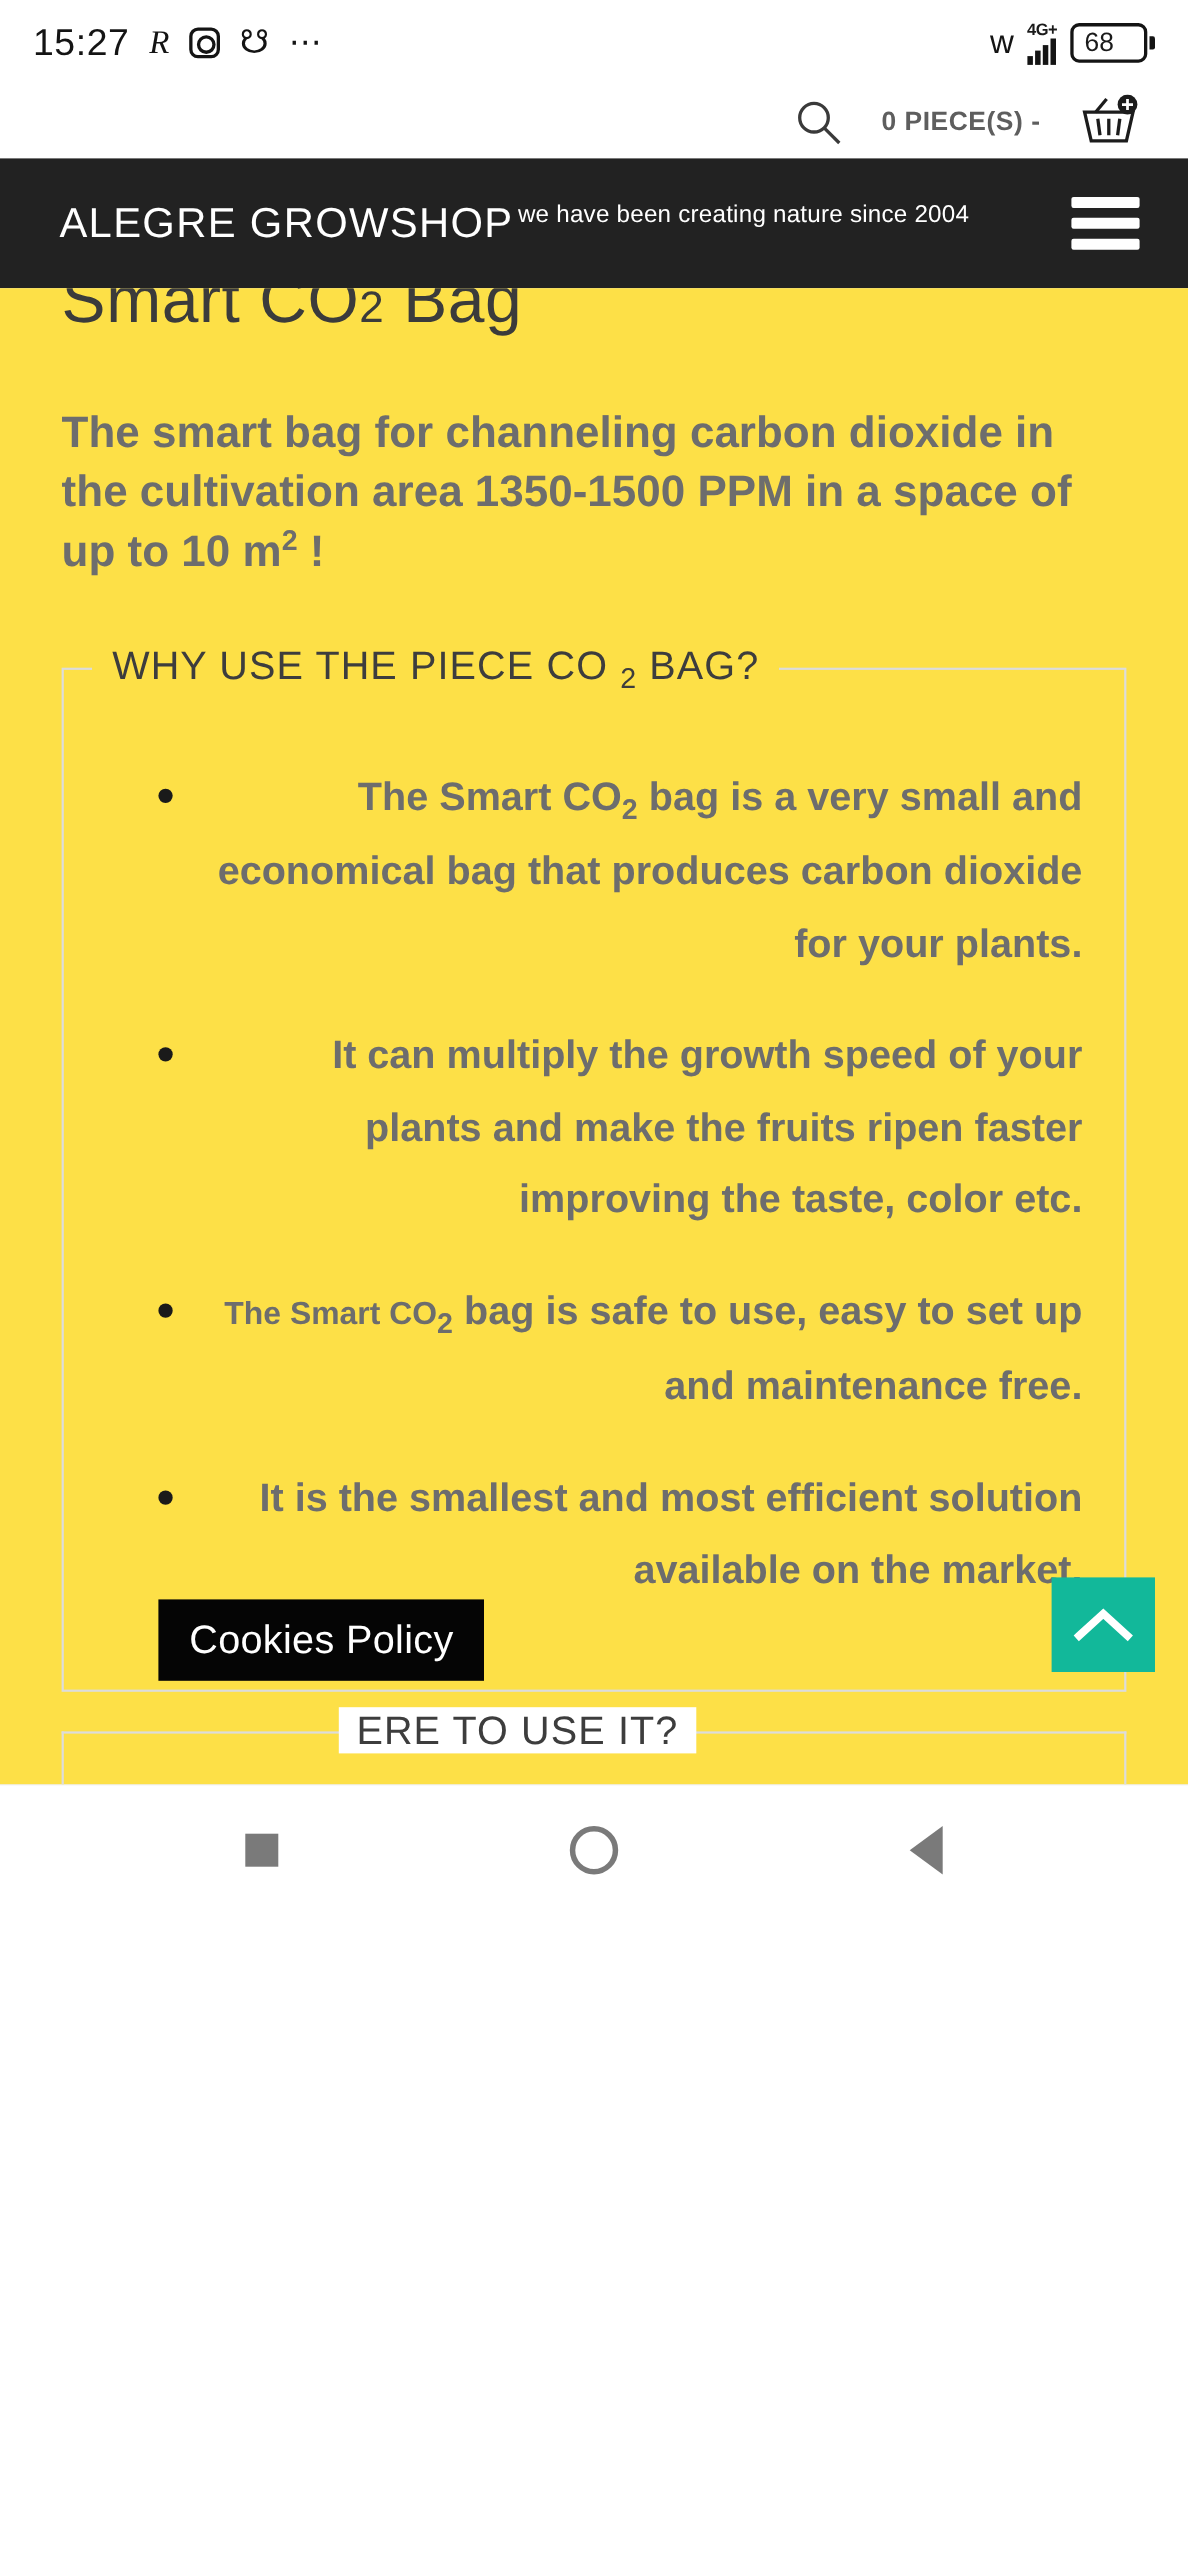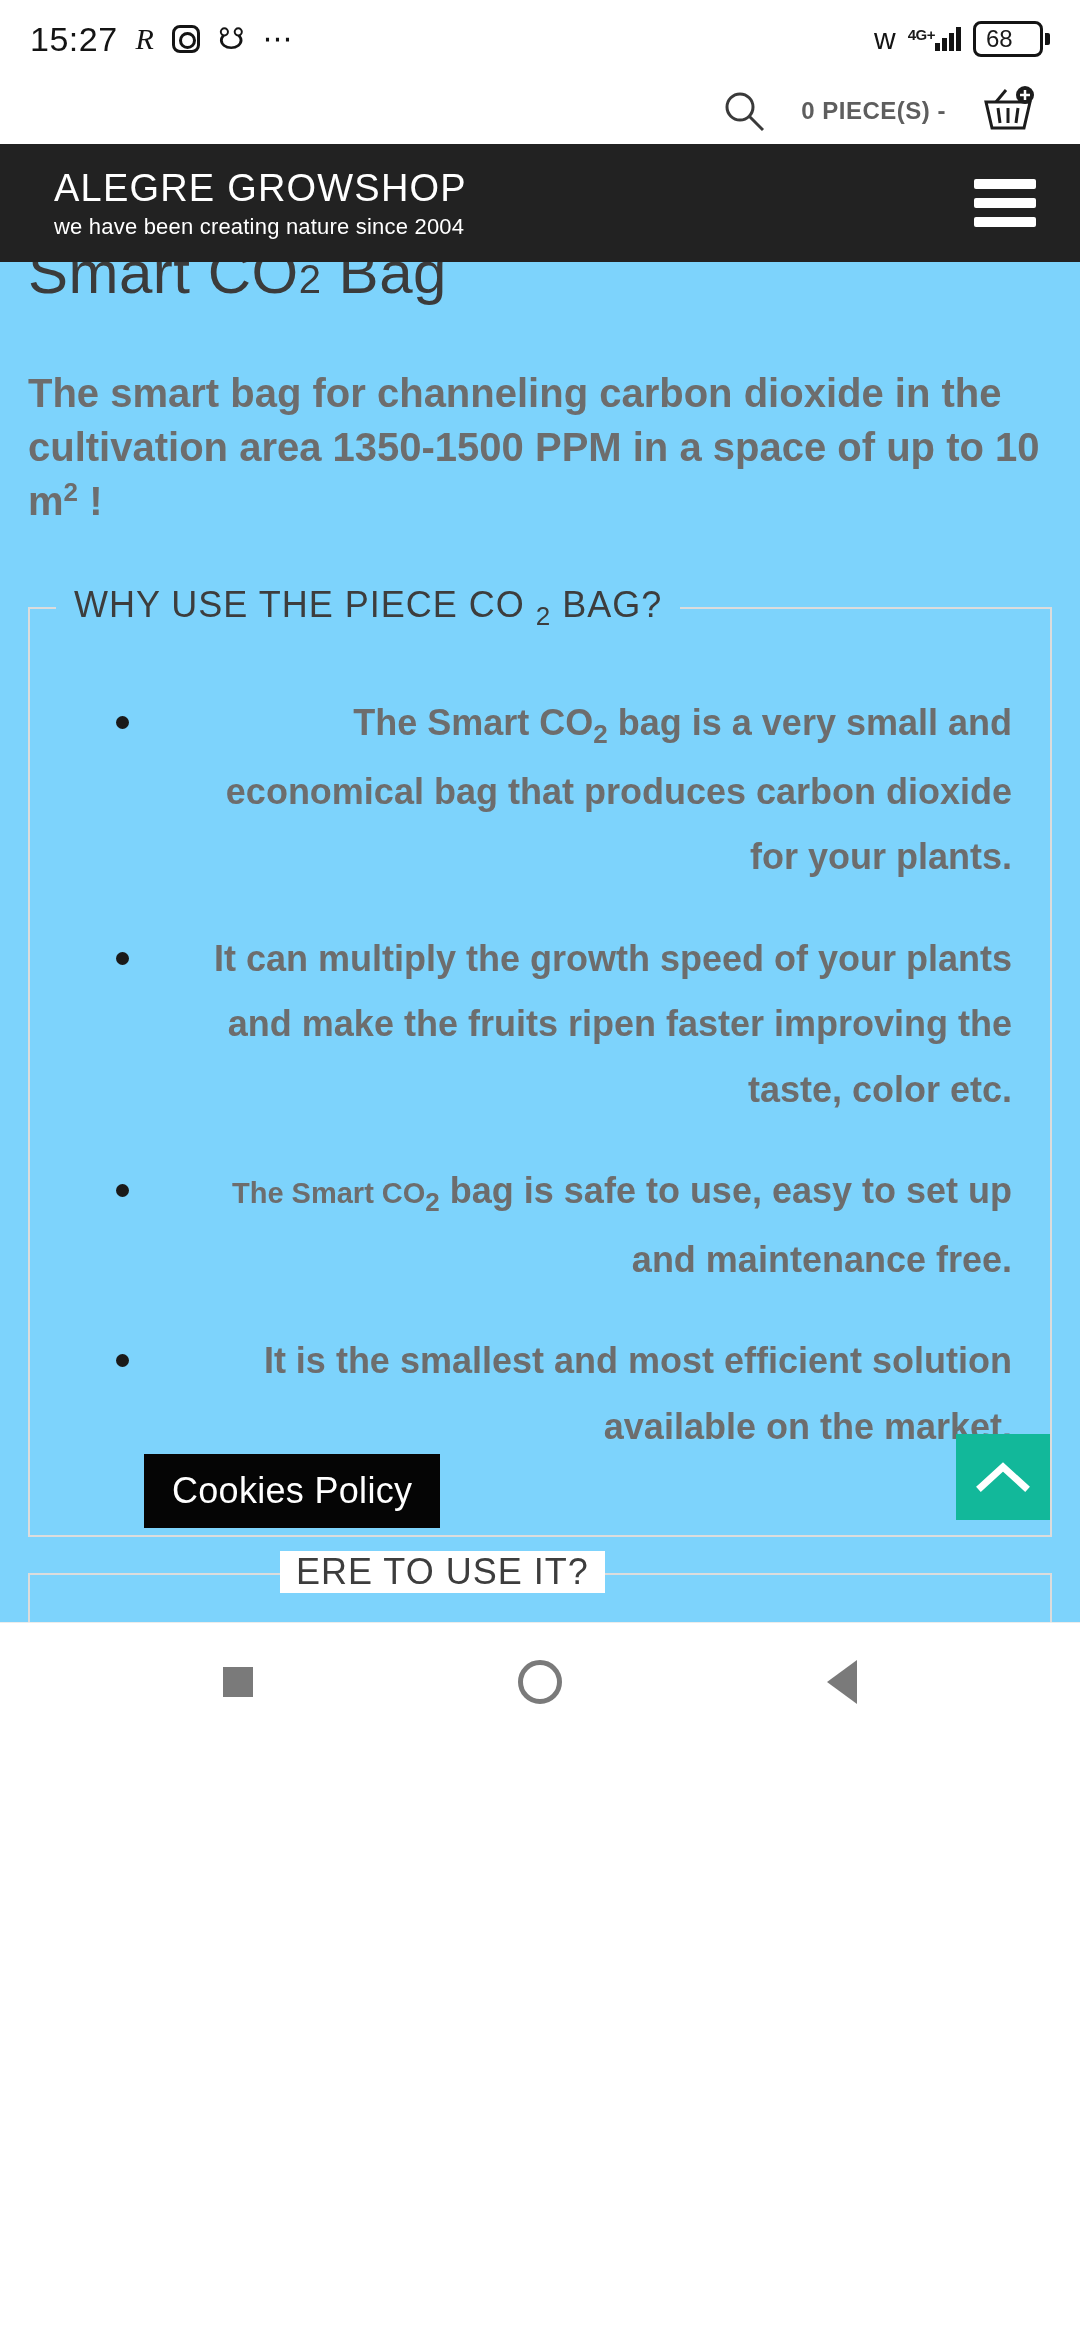--- a/index.html
+++ b/index.html
@@ -69,21 +69,21 @@
   }
   .stack-icon { font-size: 30px; }
   .dots-icon { font-size: 30px; letter-spacing: 2px; }
   .status-right {
     margin-left: auto;
     display: flex;
     align-items: center;
     gap: 12px;
   }
   .bt-icon { font-size: 30px; }
-  .net-wrap { display: flex; flex-direction: row; align-items: flex-start; line-height: 1; }
+  .net-wrap { display: flex; flex-direction: column; align-items: flex-start; line-height: 1; }
   .net-label { font-size: 15px; font-weight: bold; letter-spacing: -0.5px; }
   .bars { display: flex; align-items: flex-end; gap: 2px; height: 24px; }
   .bars i { display: block; width: 5px; background: #141414; }
   .bars i:nth-child(1){ height: 8px; }
   .bars i:nth-child(2){ height: 13px; }
   .bars i:nth-child(3){ height: 18px; }
   .bars i:nth-child(4){ height: 24px; }
   .battery {
     display: flex; align-items: center;
   }
@@ -124,21 +124,21 @@
 
   
   .siteheader {
     flex: 0 0 118px;
     background: #222222;
     display: flex;
     align-items: center;
     padding: 0 44px 0 54px;
     color: #ffffff;
   }
-  .brand-block { display: flex; flex-direction: column; gap: 4px; }
+  .brand-block { display: flex; gap: 4px; }
   .brand-title {
     font-size: 38px;
     letter-spacing: 1.2px;
     font-weight: 400;
     color: #ffffff;
   }
   .brand-sub {
     font-size: 22px;
     color: #ffffff;
     letter-spacing: 0.2px;
@@ -154,22 +154,22 @@
     display: block;
     height: 10px;
     background: #ffffff;
     border-radius: 2px;
   }
 
   
   .content {
     position: relative;
     flex: 1 1 auto;
-    background: #7dd3fc;
-    padding: 0 28px;
+    background: #fde047;
+    padding: 0 56px;
     overflow: hidden;
   }
   .product-title {
     font-size: 60px;
     font-weight: 400;
     color: #3b3b3b;
     letter-spacing: 0.5px;
     margin-top: -22px;
     line-height: 1.1;
     white-space: nowrap;

